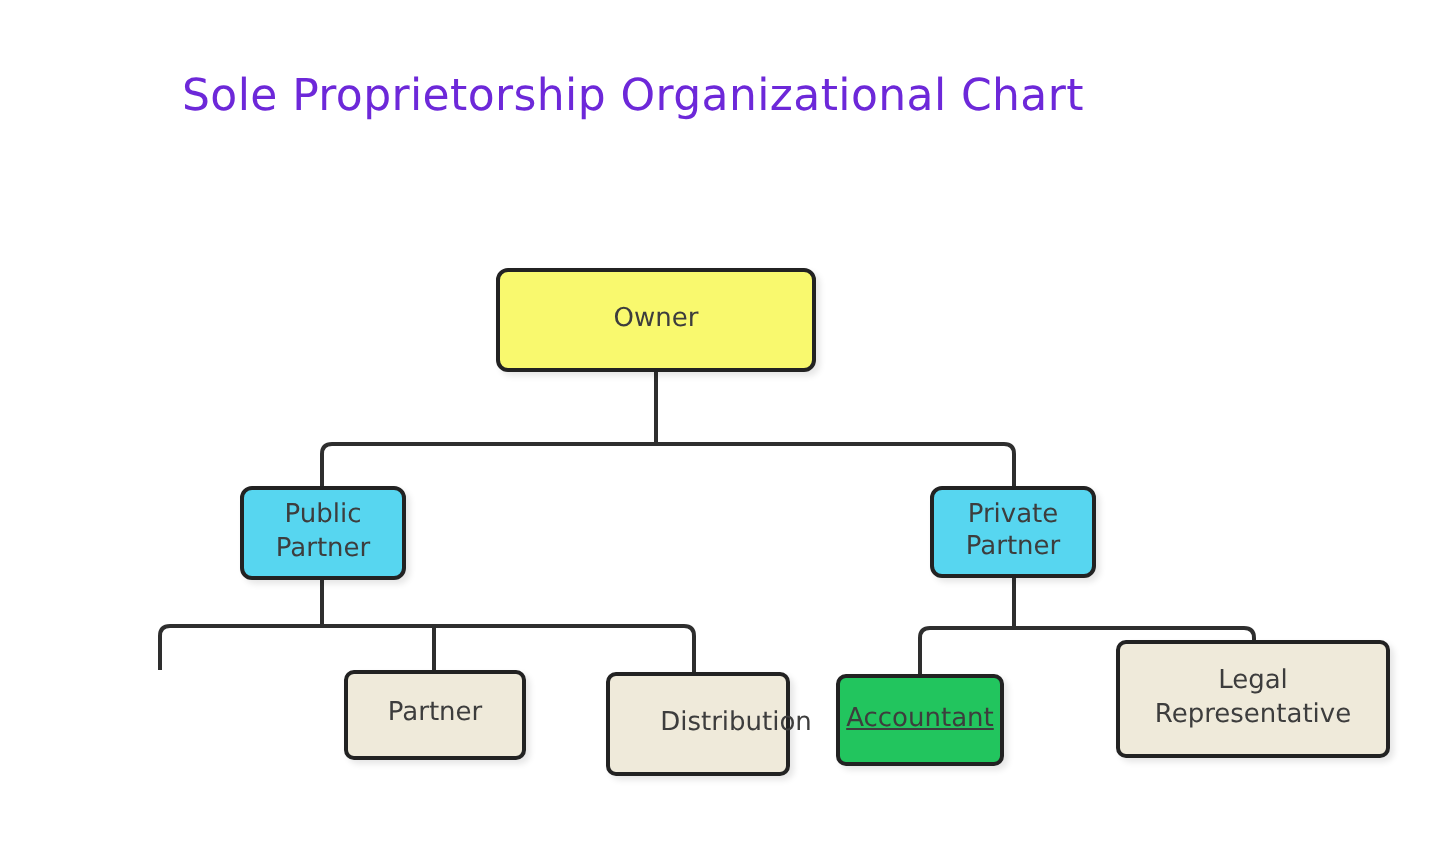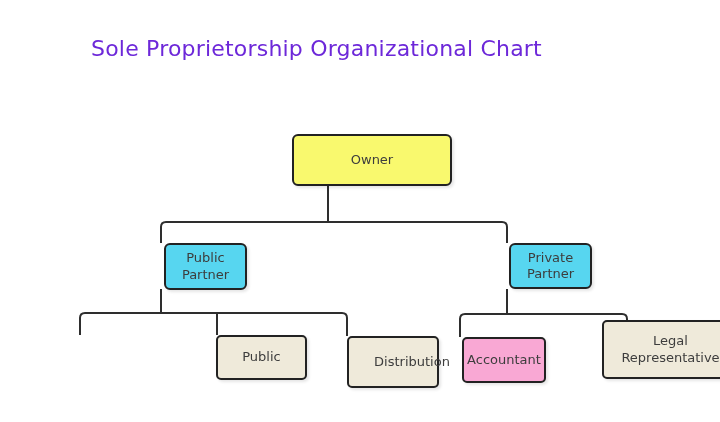--- a/index.html
+++ b/index.html
@@ -42,21 +42,20 @@
     border-radius: 5px;
     display: flex;
     align-items: center;
     justify-content: center;
     text-align: center;
     font-size: 13px;
     line-height: 1.25;
     color: #3d3d3d;
     box-shadow: 2px 2px 3px rgba(0,0,0,0.10);
     padding: 1px 3px;
-    margin-left: 44px;
   }
 
   .n-owner        { left: 248px; top: 134px; width: 160px; height: 52px; border-radius: 6px; }
   .n-public       { left: 120px; top: 243px; width:  83px; height: 47px; border-radius: 6px; }
   .n-private      { left: 465px; top: 243px; width:  83px; height: 46px; border-radius: 6px; justify-content: center; }
   .n-goods        { left:  29px; top: 335px; width: 101px; height: 45px; }
   .n-storage      { left: 172px; top: 335px; width:  91px; height: 45px; }
   .n-distribution { left: 303px; top: 336px; width:  92px; height: 52px; }
   .n-accountant   { left: 418px; top: 337px; width:  84px; height: 46px; }
   .n-legal        { left: 558px; top: 320px; width: 137px; height: 59px; }
@@ -88,28 +87,28 @@
   <div class="node n-public" style="background-color: rgb(87, 214, 240); border-color: rgb(34, 34, 34);">
     <span>Public Partner</span>
   </div>
 
   <div class="node n-private" style="background-color: rgb(87, 214, 240); border-color: rgb(34, 34, 34);">
     <span>Private Partner</span>
   </div>
 
 
   <div class="node n-storage" style="background-color: rgb(239, 234, 218); border-color: rgb(34, 34, 34);">
-    <span>Public</span>
+    <span>Partner</span>
   </div>
 
   <div class="node n-distribution" style="background-color: rgb(239, 234, 218); border-color: rgb(34, 34, 34); padding-left: 41px;">
     <span>Distribution</span>
   </div>
 
-  <div class="node n-accountant" style="background-color: #f9a8d4; border-color: rgb(34, 34, 34);">
+  <div class="node n-accountant" style="background-color: #22c55e; border-color: rgb(34, 34, 34); text-decoration: underline;">
     <span>Accountant</span>
   </div>
 
   <div class="node n-legal" style="background-color: rgb(239, 234, 218); border-color: rgb(34, 34, 34);">
     <span>Legal Representative</span>
   </div>
 
 </div>
 
 </body></html>

